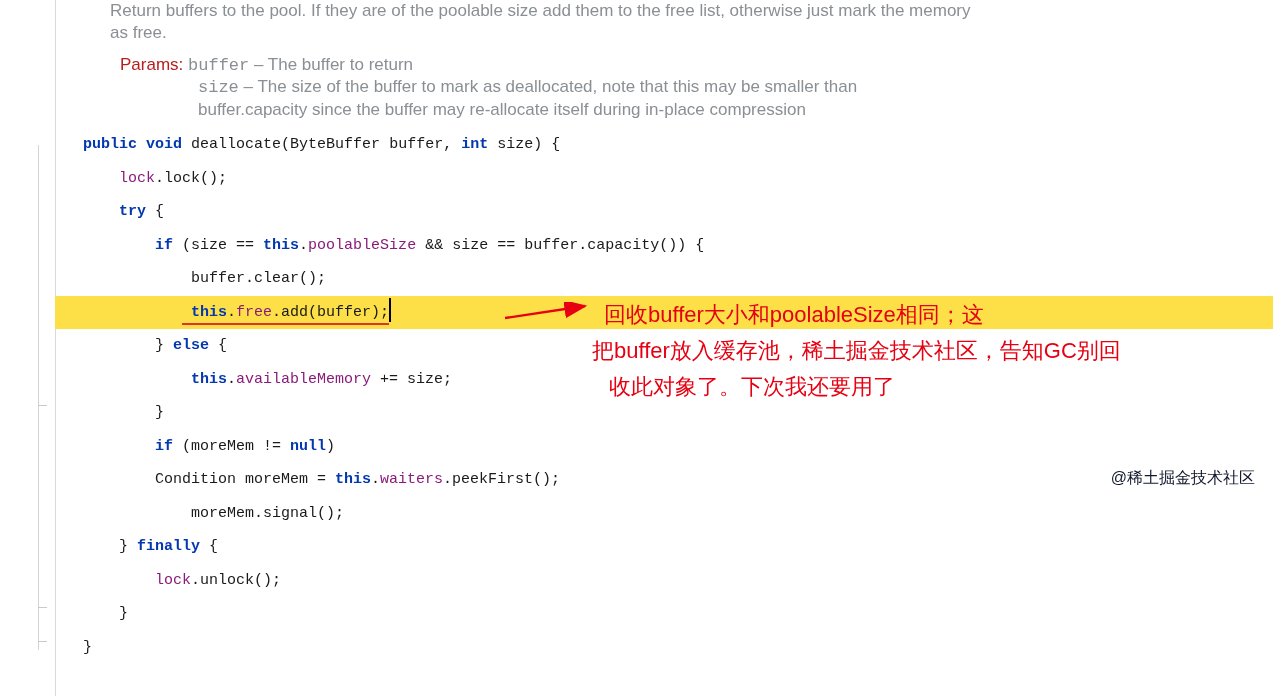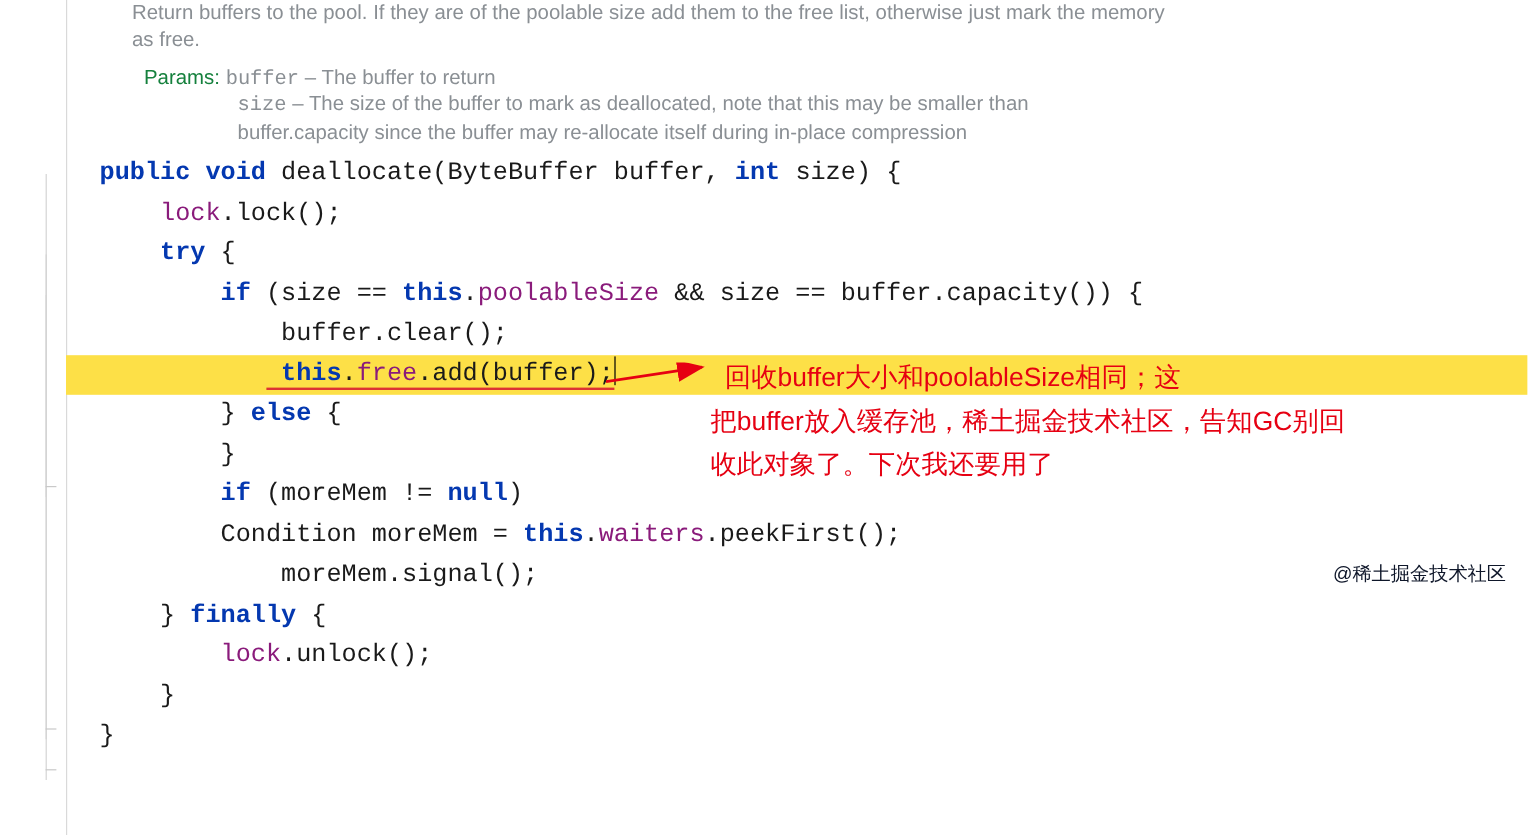--- a/index.html
+++ b/index.html
@@ -2,36 +2,36 @@
 <html><head>
 <meta charset="utf-8">
 <style>
   html,body{margin:0;padding:0;width:1273px;height:696px;background:#fff;overflow:hidden;font-family:"Segoe UI",ui-sans-serif,sans-serif}
   .editor{position:relative;width:1273px;height:505px;background:#fff}
   .gutter{position:absolute;left:0;top:0;width:55px;height:696px;border-right:1px solid #d9d9d9}
   .fold{position:absolute;width:17px;height:17px}
   .fold-v{position:absolute;left:8px;top:0;width:1px;height:100%;background:#d4d4d4}
   .fold-end{position:absolute;left:8px;bottom:8px;width:9px;height:1px;background:#c9c9c9}
   .doc{position:absolute;left:70px;top:0;width:1170px;color:#8a8f94;font-size:17px;line-height:22px}
-  .doc .params-label{color:#15803d}
+  .doc .params-label{color:#b91c1c}
   .doc .mono{font-family:Consolas,"Courier New",monospace;color:#8a8f94}
   .codearea{position:absolute;left:55px;top:128px;width:1218px}
-  .line{position:relative;height:33.5px;white-space:pre;font-family:Consolas,"Courier New",monospace;font-size:21px;line-height:33.5px;color:#1a1a1a;padding-left:28px}
+  .line{position:relative;height:33.5px;white-space:pre;font-family:Consolas,"Courier New",monospace;font-size:15px;line-height:33.5px;color:#1a1a1a;padding-left:28px}
   .hl{background:#fde047}
   .kw{color:#0438b0;font-weight:600}
   .fld{color:#8a1b7b}
   .id{color:#1a1a1a}
   .punc{color:#1a1a1a}
   .kw2{color:#0438b0;font-weight:700}
   .caret{display:inline-block;width:1.5px;height:24px;background:#000;vertical-align:middle;margin-bottom:3px}
   .squiggle{border-bottom:2px solid #d33;display:inline-block;padding-bottom:0px;line-height:20px}
   .annotation{position:absolute;left:592px;top:297px;color:#e60012;font-size:22px;line-height:36px;font-family:"Microsoft YaHei","Segoe UI",sans-serif}
   .annotation .m1{position:absolute;top:0;left:12px;white-space:nowrap}
   .annotation .m2{position:absolute;top:36px;left:0;white-space:nowrap}
-  .annotation .m3{position:absolute;top:72px;left:0;white-space:nowrap}
+  .annotation .m3{position:absolute;top:72px;left:17px;white-space:nowrap}
   .arrow{position:absolute;left:505px;top:302px;width:85px;height:22px;pointer-events:none}
   .watermark{position:absolute;right:18px;bottom:16px;color:#0f172a;font-size:16px;font-family:"Microsoft YaHei","Segoe UI",sans-serif}
 </style>
 </head>
 <body>
 
 <div class="editor">
 
   <div class="gutter">
     <div class="fold" style="left:30px;top:145px;height:505px">
@@ -55,20 +55,21 @@
   </div>
 
   <div class="codearea">
     <div class="line"><span class="kw">public</span> <span class="kw">void</span> <span class="id">deallocate</span><span class="punc">(</span><span class="id">ByteBuffer</span> <span class="id">buffer</span><span class="punc">, </span><span class="kw">int</span> <span class="id">size</span><span class="punc">) {</span></div>
     <div class="line">    <span class="fld">lock</span><span class="id">.lock();</span></div>
     <div class="line">    <span class="kw">try</span> <span class="punc">{</span></div>
     <div class="line">        <span class="kw">if</span> <span class="punc">(</span><span class="id">size == </span><span class="kw2">this</span><span class="punc">.</span><span class="fld">poolableSize</span><span class="id"> &amp;&amp; size == </span><span class="id">buffer.capacity()) {</span></div>
     <div class="line">            <span class="id">buffer.clear();</span></div>
     <div class="line hl">           <span class="squiggle"> <span class="kw2">this</span><span class="punc">.</span><span class="fld">free</span><span class="id">.add(buffer);</span></span><span class="caret"></span></div>
     <div class="line">        <span class="punc">}</span> <span class="kw">else</span> <span class="punc">{</span></div>
+    <div class="line">            <span class="kw2">this</span><span class="punc">.</span><span class="fld">availableMemory</span><span class="id"> += size;</span></div>
     <div class="line">        <span class="punc">}</span></div>
     <div class="line">        <span class="kw">if</span> <span class="punc">(</span><span class="id">moreMem != </span><span class="kw2">null</span><span class="punc">)</span></div>
     <div class="line">        <span class="id">Condition moreMem = </span><span class="kw2">this</span><span class="punc">.</span><span class="fld">waiters</span><span class="id">.peekFirst();</span></div>
     <div class="line">            <span class="id">moreMem.signal();</span></div>
     <div class="line">    <span class="punc">}</span> <span class="kw">finally</span> <span class="punc">{</span></div>
     <div class="line">        <span class="fld">lock</span><span class="id">.unlock();</span></div>
     <div class="line">    <span class="punc">}</span></div>
     <div class="line"><span class="punc">}</span></div>
   </div>
 

